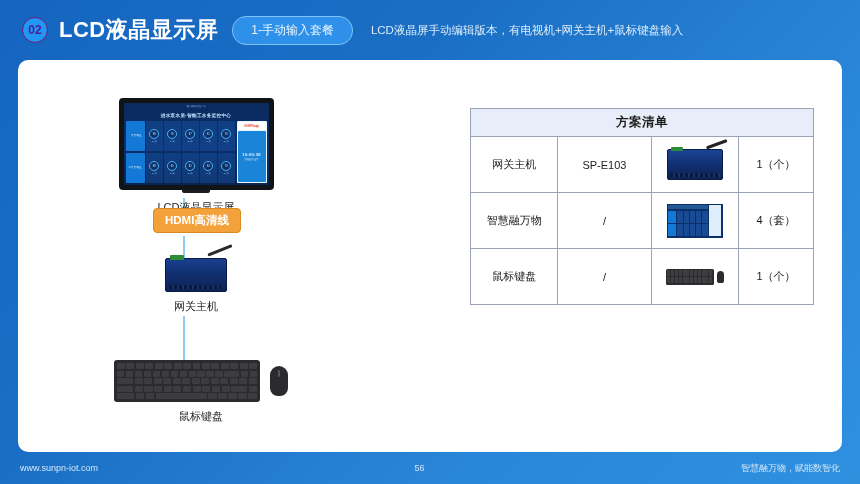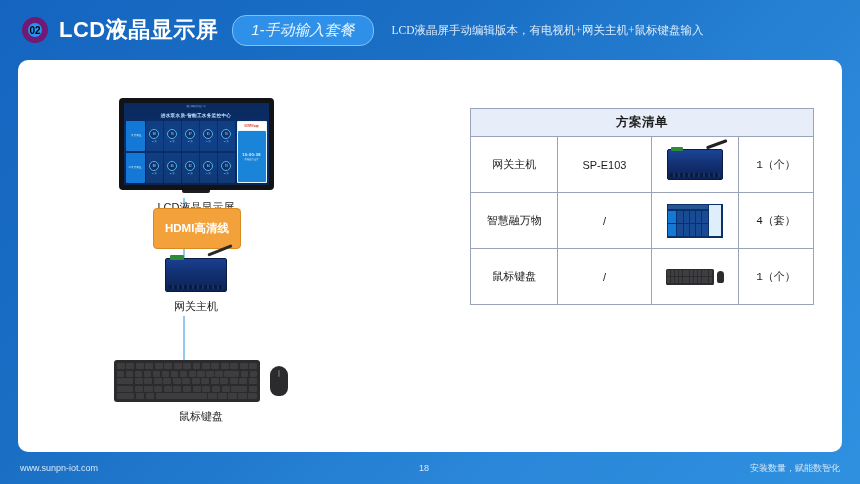--- a/index.html
+++ b/index.html
@@ -13,41 +13,41 @@
     position: relative;
   }
 
   
   #header {
     position: absolute; left: 0; top: 0; width: 860px; height: 60px;
     display: flex; align-items: center; padding-left: 22px;
   }
   #num-badge {
     width: 26px; height: 26px; border-radius: 50%;
-    background: #2196f3; border: 6px solid #701a75;
-    color: #000000; font-size: 10px; font-weight: bold;
+    background: #2196f3; border: 1px solid #701a75;
+    color: #4c1d95; font-size: 12px; font-weight: bold;
     display: flex; align-items: center; justify-content: center;
     flex: 0 0 auto;
   }
   #main-title {
     margin-left: 11px;
     color: #ffffff; font-size: 22px; font-weight: bold;
     letter-spacing: 0.5px; white-space: nowrap;
   }
   #pill-badge {
     margin-left: 14px;
     background: #2e90e8;
     border: 1px solid #7cc4f5;
     border-radius: 14px;
-    color: #eaf6ff; font-size: 15px;
-    padding: 5px 18px; white-space: nowrap; font-style: italic;
+    color: #eaf6ff; font-size: 12px;
+    padding: 5px 18px; white-space: nowrap;
   }
   #subtitle {
     margin-left: 18px;
-    color: #dcecfa; font-size: 11.5px; white-space: nowrap; font-family: Liberation Serif, serif;
+    color: #dcecfa; font-size: 11.5px; white-space: nowrap;
   }
 
   
   #card {
     position: absolute; left: 18px; top: 60px;
     width: 824px; height: 392px;
     background: #ffffff; border-radius: 10px;
   }
 
   
@@ -118,21 +118,21 @@
   }
   .node-label {
     text-align: center; font-size: 11px; color: #222; margin-top: 7px;
   }
 
   
   #hdmi-tag {
     position: absolute; left: 135px; top: 148px;
     background: #f3a23b; border: 1px solid #d98a22; border-radius: 4px;
     color: #ffffff; font-size: 11.5px; font-weight: bold;
-    padding: 12px 11px; white-space: nowrap;
+    padding: 4px 11px; white-space: nowrap;
   }
 
   
   #gw-wrap { position: absolute; left: 118px; top: 198px; width: 120px; }
   #gw-device {
     width: 62px; height: 34px; margin: 0 auto; position: relative;
     background: linear-gradient(180deg, #1a3f8f 0%, #123071 45%, #0d2255 100%);
     border: 1px solid #0a1b43; border-radius: 2px;
   }
   #gw-antenna {
@@ -185,21 +185,21 @@
     font-size: 11px; color: #1c1c1c; padding: 3px 4px;
   }
   #plan-table .tbl-title {
     background: #e8eef9; font-size: 12.5px; font-weight: bold;
     height: 28px; letter-spacing: .5px;
   }
   #plan-table .col-head { height: 30px; font-weight: bold; font-size: 11.5px; }
   #plan-table td.cell-name { width: 86px; line-height: 1.45; padding: 4px 6px; }
   #plan-table td.cell-model { width: 92px; }
   #plan-table td.cell-img { width: 86px; height: 56px; }
-  #plan-table td.cell-qty { width: 74px; font-family: Liberation Mono, monospace; }
+  #plan-table td.cell-qty { width: 74px; }
 
   
   .thumb { display: flex; align-items: center; justify-content: center; height: 48px; }
   
   .th-gw {
     width: 56px; height: 31px; position: relative;
     background: linear-gradient(180deg,#1c4496 0%,#123071 50%,#0d2155 100%);
     border: 1px solid #0a1b43; border-radius: 2px;
   }
   .th-gw .ant {
@@ -568,15 +568,15 @@
           <td class="cell-qty">1（个）</td>
         </tr>
       </tbody>
     </table>
   </div>
 
 </div>
 
 <div id="footer">
   <div id="footer-left">www.sunpn-iot.com</div>
-  <div id="footer-center">18</div>
-  <div id="footer-right">安装数量，赋能数智化</div>
+  <div id="footer-center">56</div>
+  <div id="footer-right">智慧融万物，赋能数智化</div>
 </div>
 
 </body></html>

